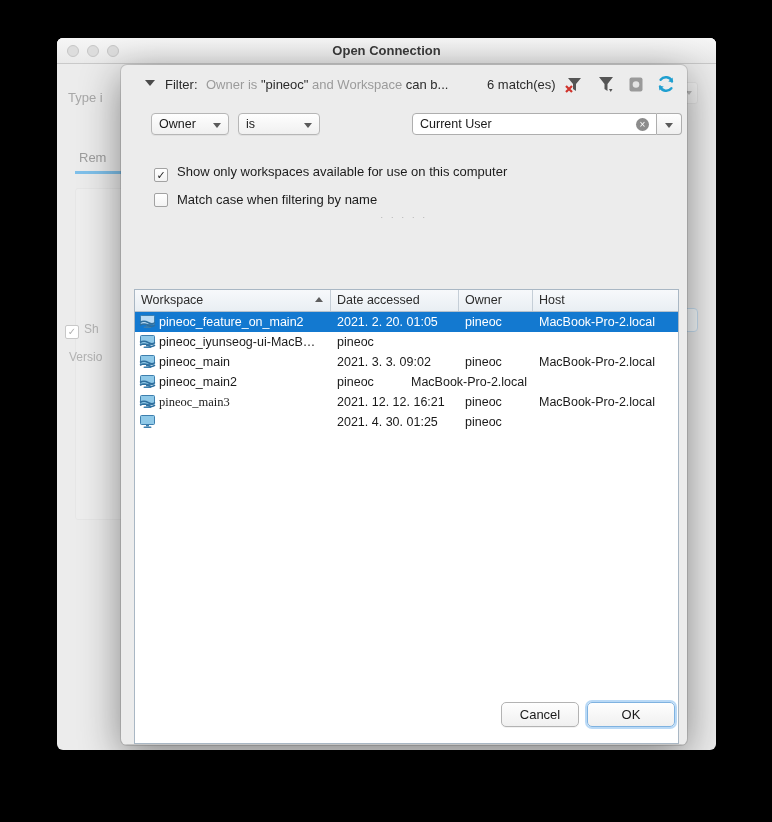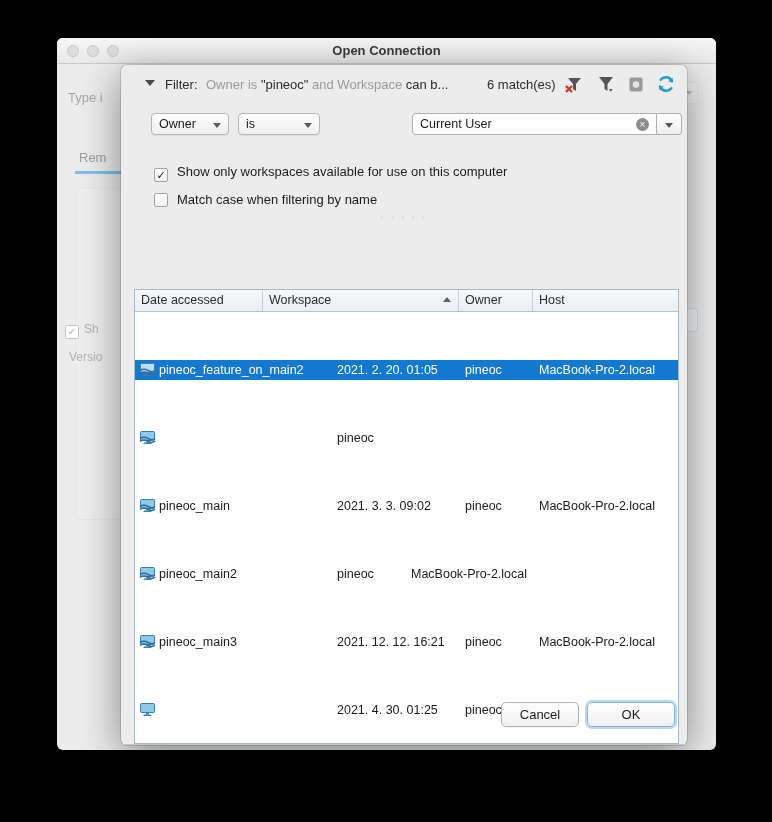--- a/index.html
+++ b/index.html
@@ -102,21 +102,21 @@
   
   .tablewrap{position:absolute;left:13px;top:224px;width:545px;height:455px;
     background:#fff;border:1px solid #a9b7c4;box-sizing:border-box;overflow:hidden;}
   .thead{display:flex;height:21px;background:linear-gradient(#f7f9fb,#e9eef3);
     border-bottom:1px solid #b5c1cc;}
   .th{position:relative;font-size:12.5px;color:#2b2b2b;line-height:20px;
     padding-left:6px;box-sizing:border-box;border-right:1px solid #c5ced7;cursor:pointer;}
   .th:last-child{border-right:none;}
   .sortarrow{position:absolute;right:7px;top:7px;width:0;height:0;
     border-left:4px solid transparent;border-right:4px solid transparent;border-bottom:5px solid #5e5e5e;}
-  .trow{display:flex;height:20px;align-items:center;cursor:pointer;margin-top:48px;}
+  .trow{display:flex;height:20px;align-items:center;cursor:pointer;}
   .trow.sel-row{background:#1379d0;color:#fff;}
   .cell{font-size:12.5px;color:#1a1a1a;line-height:20px;padding-left:6px;box-sizing:border-box;
     white-space:nowrap;overflow:hidden;}
   .trow.sel-row .cell{color:#fff;}
   .wsicon{width:17px;height:14px;margin-left:4px;margin-right:3px;flex:0 0 auto;}
 
   
   .btn{position:absolute;height:25px;border-radius:5px;font-size:13px;
     background:linear-gradient(#fefefe,#f0f0f0);border:1px solid #b3b3b3;box-sizing:border-box;
     color:#1a1a1a;text-align:center;line-height:23px;cursor:pointer;
@@ -233,27 +233,27 @@
       <span class="cbox">✓</span><span>Show only workspaces available for use on this computer</span>
     </div>
     <div class="cbrow" style="top:127px;">
       <span class="cbox"></span><span>Match case when filtering by name</span>
     </div>
 
     <div class="grip" style="top:147px;">· · · · ·</div>
 
     <div class="tablewrap">
       <div class="thead">
-        <div class="th" style="width:128px;">
-          <span>Date accessed</span>
-        </div>
         <div class="th" style="width:196px;">
           <span>Workspace</span>
           <span class="sortarrow"></span>
         </div>
+        <div class="th" style="width:128px;">
+          <span>Date accessed</span>
+        </div>
         <div class="th" style="width:74px;">
           <span>Owner</span>
         </div>
         <div class="th" style="width:145px;">
           <span>Host</span>
         </div>
       </div>
 
       <div id="rows">
           <div class="trow sel-row">
@@ -273,20 +273,21 @@
           </div>
           <div class="trow">
             <div class="cell" style="width: 196px; display: flex; align-items: center; padding-left: 0px;">
               <svg class="wsicon" viewBox="0 0 17 14">
                 <rect x="1.5" y="0.5" width="14" height="9" rx="1" fill="#8fc9e8" stroke="#3d7fae" stroke-width="1"></rect>
                 <rect x="7" y="9.5" width="3" height="2" fill="#3d7fae"></rect>
                 <rect x="4.5" y="11.5" width="8" height="1.6" rx="0.8" fill="#3d7fae"></rect>
                 <path d="M1 7.5 q4 -2.5 8 0 q4 2.5 7 0" stroke="#2f6f9e" stroke-width="1.6" fill="none"></path>
                 <path d="M1 10.2 q4 -2.5 8 0 q4 2.5 7 0" stroke="#2f6f9e" stroke-width="1.6" fill="none"></path>
               </svg>
+              <span>pineoc_iyunseog-ui-MacB…</span>
             </div>
             <div class="cell" style="width: 74px;">pineoc</div>
             <div class="cell" style="width: 145px;"></div>
           </div>
           <div class="trow">
             <div class="cell" style="width: 196px; display: flex; align-items: center; padding-left: 0px;">
               <svg class="wsicon" viewBox="0 0 17 14">
                 <rect x="1.5" y="0.5" width="14" height="9" rx="1" fill="#8fc9e8" stroke="#3d7fae" stroke-width="1"></rect>
                 <rect x="7" y="9.5" width="3" height="2" fill="#3d7fae"></rect>
                 <rect x="4.5" y="11.5" width="8" height="1.6" rx="0.8" fill="#3d7fae"></rect>
@@ -307,21 +308,21 @@
                 <rect x="4.5" y="11.5" width="8" height="1.6" rx="0.8" fill="#3d7fae"></rect>
                 <path d="M1 7.5 q4 -2.5 8 0 q4 2.5 7 0" stroke="#2f6f9e" stroke-width="1.6" fill="none"></path>
                 <path d="M1 10.2 q4 -2.5 8 0 q4 2.5 7 0" stroke="#2f6f9e" stroke-width="1.6" fill="none"></path>
               </svg>
               <span>pineoc_main2</span>
             </div>
             <div class="cell" style="width: 74px;">pineoc</div>
             <div class="cell" style="width: 145px;">MacBook-Pro-2.local</div>
           </div>
           <div class="trow">
-            <div class="cell" style="width: 196px; display: flex; align-items: center; padding-left: 0px;">
+            <div class="cell" style="width: 196px; display: flex; align-items: center; padding-left: 0px; font-family: Liberation Serif, serif;">
               <svg class="wsicon" viewBox="0 0 17 14">
                 <rect x="1.5" y="0.5" width="14" height="9" rx="1" fill="#8fc9e8" stroke="#3d7fae" stroke-width="1"></rect>
                 <rect x="7" y="9.5" width="3" height="2" fill="#3d7fae"></rect>
                 <rect x="4.5" y="11.5" width="8" height="1.6" rx="0.8" fill="#3d7fae"></rect>
                 <path d="M1 7.5 q4 -2.5 8 0 q4 2.5 7 0" stroke="#2f6f9e" stroke-width="1.6" fill="none"></path>
                 <path d="M1 10.2 q4 -2.5 8 0 q4 2.5 7 0" stroke="#2f6f9e" stroke-width="1.6" fill="none"></path>
               </svg>
               <span>pineoc_main3</span>
             </div>
             <div class="cell" style="width: 128px;">2021. 12. 12. 16:21</div>

